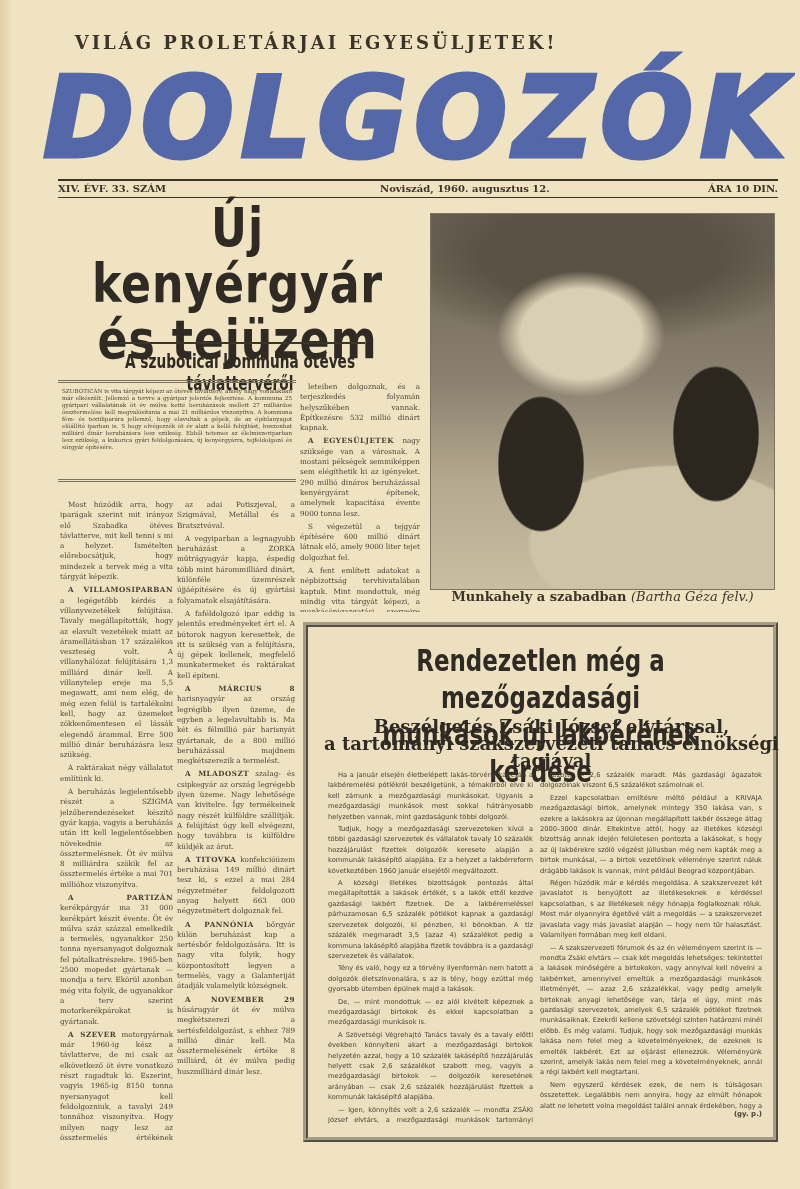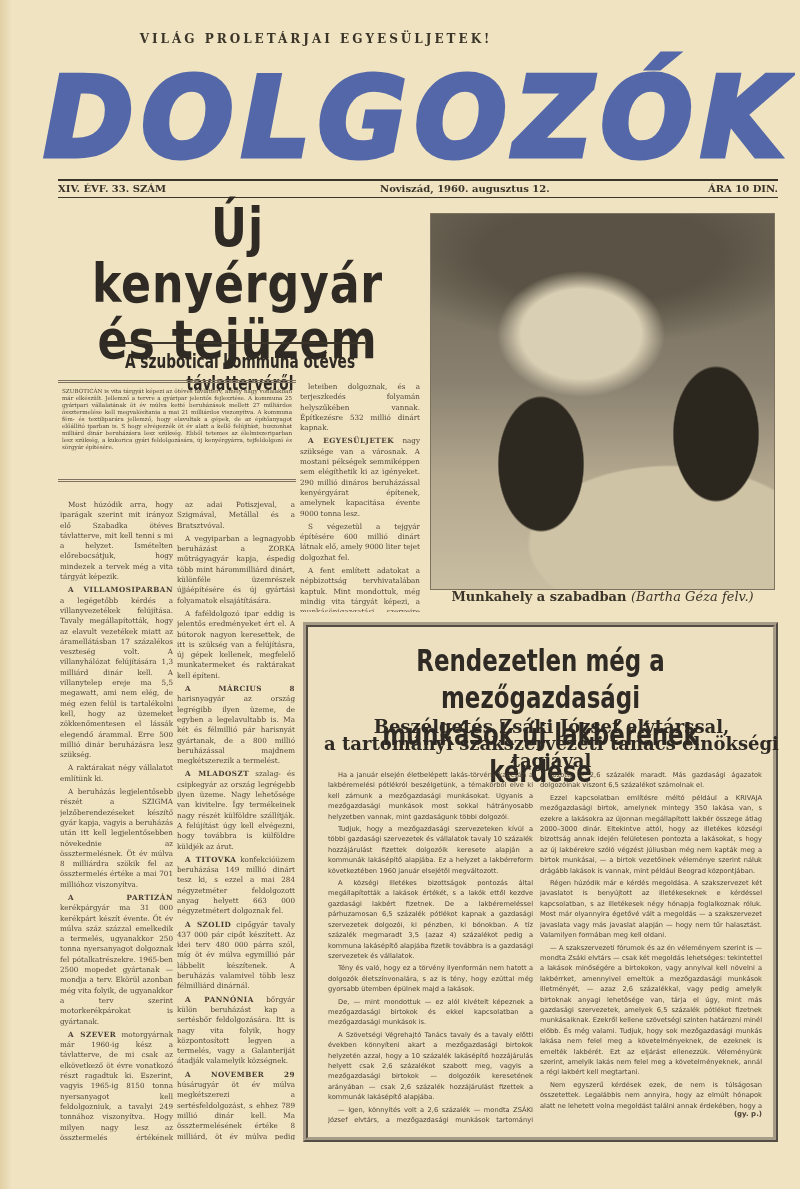--- a/index.html
+++ b/index.html
@@ -6,21 +6,21 @@
   html, body { width: 800px; height: 1189px; overflow: hidden; }
   body {
     background: #efe3c2;
     font-family: "DejaVu Serif", serif;
     color: #3a3126;
     position: relative;
   }
   .page-edge { position: absolute; left: 0; top: 0; width: 12px; height: 1189px; background: linear-gradient(90deg,#e2cfa5,#efe3c2); }
   .motto {
     position: absolute; top: 32px; left: 0; width: 632px; text-align: center;
-    font-family: "DejaVu Serif", serif; font-weight: bold; font-size: 12px; letter-spacing: 3px; color: #3b3428;
+    font-family: "DejaVu Serif", serif; font-weight: bold; font-size: 18px; letter-spacing: 3px; color: #3b3428;
   }
   .masthead {
     position: absolute; top: 62px; left: 58px; width: 720px; height: 110px;
     display: flex; align-items: center; justify-content: center;
   }
   .masthead-title {
     font-family: "DejaVu Sans", sans-serif; font-weight: bold; font-style: italic;
     font-size: 108px; letter-spacing: 8px; color: transparent;
     -webkit-text-stroke: 5px #5467a8;
     text-shadow: 0 0 0 #5467a8;
@@ -129,21 +129,20 @@
   <p><span class="kw">A SZEVER</span><span> motorgyárnak már 1960-ig kész a távlatterve, de mi csak az elkövetkező öt évre vonatkozó részt ragadtuk ki. Eszerint, vagyis 1965-ig 8150 tonna nyersanyagot kell feldolgozniuk, a tavalyi 249 tonnához viszonyítva. Hogy milyen nagy lesz az össztermelés értékének emelkedése, azt bizonyítja az alábbi adat. Hogy erre az évre tervezett össztermelés értéke valamivel több, mint hárommilliárd dinár, de 1965-ben csak a rotógépeket előállító üzemrész össztermelésének értéke 11 milliárd dinár lesz. Meg kell említenünk, hogy a Szevert széleskörű kooperációs feladattal bízták meg. Több gyárral termel majd kooperációs alapon, ez</span></p>
 </div>
 
 <div class="col" style="top:500px;left:177px;width:118px;height:640px;">
   <p><span>az adai Potiszjeval, a Szigmával, Metállal és a Bratsztvóval.</span></p>
   <p><span>A vegyiparban a legnagyobb beruházást a ZORKA műtrágyagyár kapja, éspedig több mint hárommilliárd dinárt, különféle üzemrészek újjáépítésére és új gyártási folyamatok elsajátítására.</span></p>
   <p><span>A faféldolgozó ipar eddig is jelentős eredményeket ért el. A bútorok nagyon keresettek, de itt is szükség van a felújításra, új gépek kellenek, megfelelő munkatermeket és raktárakat kell építeni.</span></p>
   <p><span class="kw">A MÁRCIUS 8</span><span> harisnyagyár az ország legrégibb ilyen üzeme, de egyben a legelavultabb is. Ma két és félmillió pár harisnyát gyártanak, de a 800 millió beruházással majdnem megkétszerezik a termelést.</span></p>
   <p><span class="kw">A MLADOSZT</span><span> szalag- és csipkegyár az ország legrégebb ilyen üzeme. Nagy lehetősége van kivitelre. Így termékeinek nagy részét külföldre szállítják. A felújítást úgy kell elvégezni, hogy továbbra is külföldre küldjék az árut.</span></p>
   <p><span class="kw">A TITOVKA</span><span> konfekcióüzem beruházása 149 millió dinárt tesz ki, s ezzel a mai 284 négyzetméter feldolgozott anyag helyett 663 000 négyzetmétert dolgoznak fel.</span></p>
-  <p><span class="kw">A SZOLID</span><span> cipőgyár tavaly 437 000 pár cipőt készített. Az idei terv 480 000 párra szól, míg öt év múlva egymillió pár lábbelit készítenek. A beruházás valamivel több lesz félmilliárd dinárnál.</span></p>
   <p><span class="kw">A PANNÓNIA</span><span> bőrgyár külön beruházást kap a sertésbőr feldolgozására. Itt is nagy vita folyik, hogy központosított legyen a termelés, vagy a Galanteriját átadják valamelyik községnek.</span></p>
   <p><span class="kw">A NOVEMBER 29</span><span> húsárugyár öt év múlva megkétszerezi a sertésfeldolgozást, s ehhez 789 millió dinár kell. Ma össztermelésének értéke 8 milliárd, öt év múlva pedig huszmilliárd dinár lesz.</span></p>
 
 </div>
 
 <div class="col" style="top:382px;left:300px;width:120px;height:230px;">
   <p><span>leteiben dolgoznak, és a terjeszkedés folyamán helyszűkében vannak. Építkezésre 532 millió dinárt kapnak.</span></p>
   <p><span class="kw">A EGYESÜLJETEK</span><span> nagy szüksége van a városnak. A mostani pékségek semmiképpen sem elégíthetik ki az igényeket. 290 millió dináros beruházással kenyérgyárat építenek, amelynek kapacitása évente 9000 tonna lesz.</span></p>
   <p><span>S végezetül a tejgyár építésére 600 millió dinárt látnak elő, amely 9000 liter tejet dolgozhat fel.</span></p>
   <p><span>A fent említett adatokat a népbizottság tervhivatalában kaptuk. Mint mondottuk, még mindig vita tárgyát képezi, a munkásönigazgatási szerveire vár a feladat megoldása. Mert ez csak Szabadka ötéves távlatterveiének a váza.</span></p>

